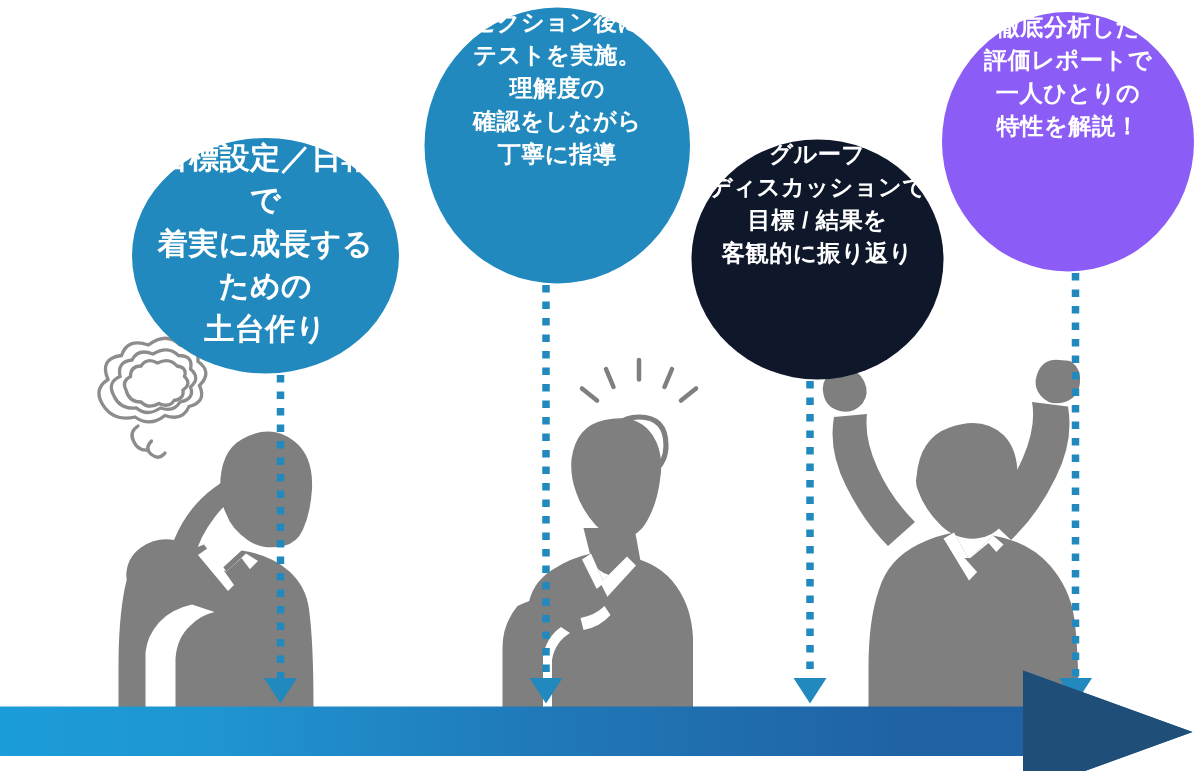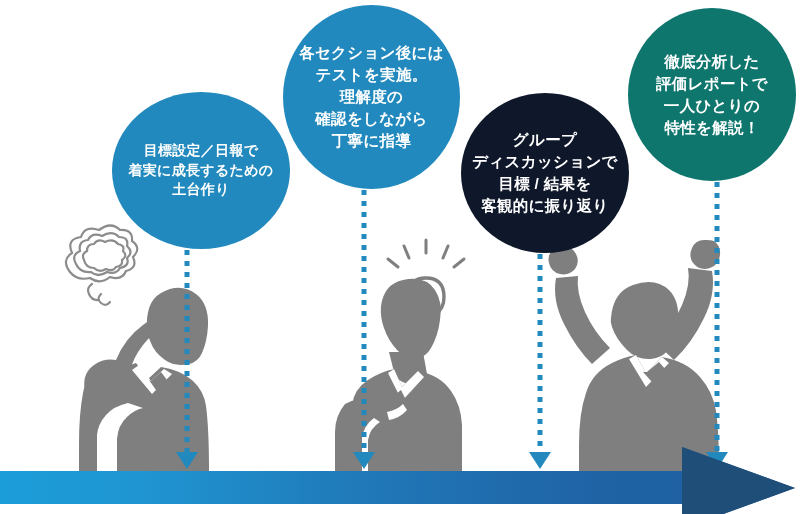--- a/index.html
+++ b/index.html
@@ -20,37 +20,36 @@
   #stage svg.layer {
     position: absolute;
     left: 0;
     top: 0;
     width: 800px;
     height: 514px;
   }
   .bubble {
     position: absolute;
     display: flex;
-    align-items: center;
     justify-content: center;
     border-radius: 50%;
     box-sizing: border-box;
     text-align: center;
     color: #ffffff;
     font-weight: bold;
     line-height: 1.42;
     letter-spacing: 0.3px;
     -webkit-font-smoothing: antialiased;
   }
   .bubble .btext {
     display: block;
     white-space: pre-line;
     padding: 0 8px;
   }
-  #bubble-1 { left: 112px; top: 92px;  width: 178px; height: 157px; font-size: 14px; z-index: 6; }
+  #bubble-1 { left: 88px; top: 92px;  width: 178px; height: 157px; font-size: 20px; z-index: 6; }
   #bubble-2 { left: 283px; top: 5px;   width: 177px; height: 184px; font-size: 15.5px; z-index: 5; }
   #bubble-3 { left: 461px; top: 93px;  width: 168px; height: 160px; font-size: 15.5px; z-index: 7; }
   #bubble-4 { left: 628px; top: 8px;   width: 168px; height: 173px; font-size: 15.5px; z-index: 4; }
 </style>
 </head>
 <body>
 
 <div id="stage">
 
   <svg class="layer" viewBox="0 0 800 514">
@@ -171,20 +170,20 @@
 丁寧に指導</span>
   </div>
 
   <div class="bubble" id="bubble-3" style="background:#0f172a;">
     <span class="btext">グループ
 ディスカッションで
 目標 / 結果を
 客観的に振り返り</span>
   </div>
 
-  <div class="bubble" id="bubble-4" style="background:#0f766e;">
+  <div class="bubble" id="bubble-4" style="background:#8b5cf6;">
     <span class="btext">徹底分析した
 評価レポートで
 一人ひとりの
 特性を解説！</span>
   </div>
 
 </div>
 
 </body></html>

